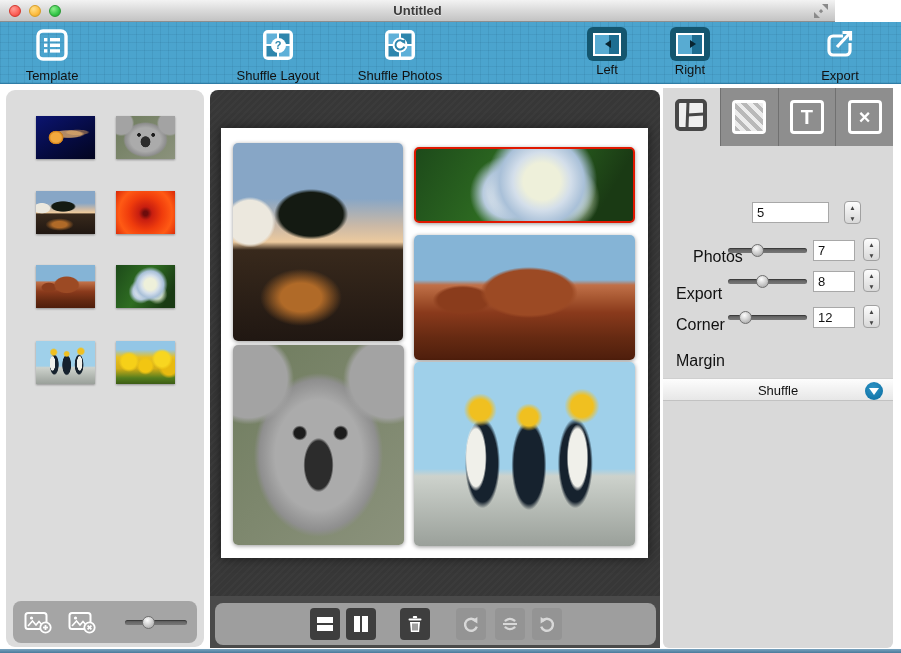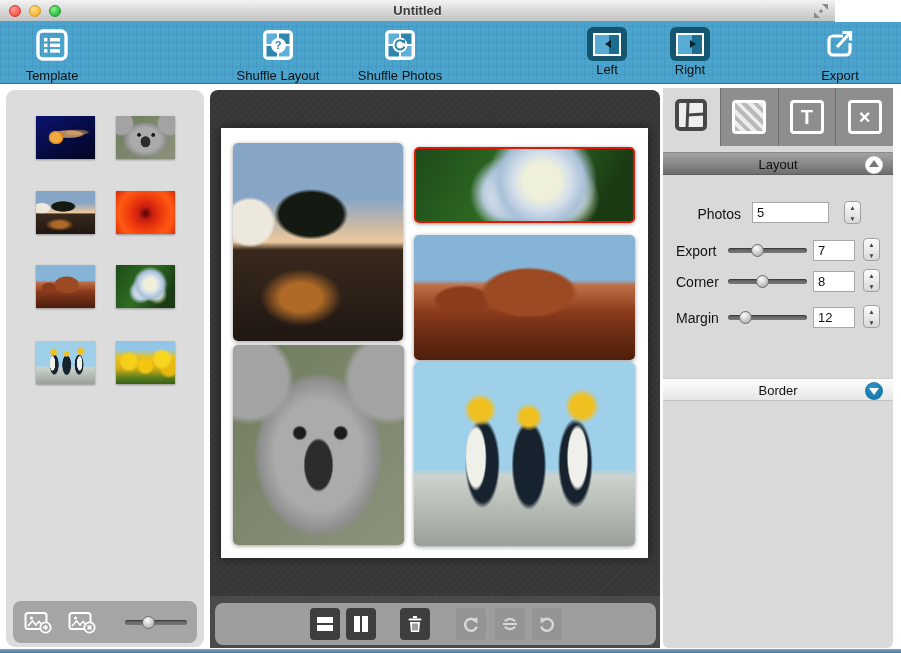--- a/index.html
+++ b/index.html
@@ -76,21 +76,21 @@
   .tab-stripes { background:repeating-linear-gradient(45deg,#b9b9b9 0 4px,#ececec 4px 8px); }
   .sec-header { position:absolute; left:0; width:230px; height:23px; text-align:center; font-size:13px; color:#111; line-height:23px; cursor:pointer; }
   .hdr-dark { background:linear-gradient(#a3a3a3,#6e6e6e); border-top:1px solid #8a8a8a; border-bottom:1px solid #5f5f5f; }
   .hdr-light { background:linear-gradient(#fdfdfd,#e7e7e7); border-top:1px solid #cfcfcf; border-bottom:1px solid #c2c2c2; }
   .disc { position:absolute; right:10px; top:2.5px; width:18px; height:18px; border-radius:50%; cursor:pointer; }
   .disc-white { background:#fff; box-shadow:inset 0 0 1px #888; }
   .disc-blue { background:radial-gradient(circle at 45% 35%, #2f94c6, #1478ab 70%); }
   .disc::after { content:""; position:absolute; left:50%; top:50%; width:0; height:0; }
   .disc-white::after { margin:-5px 0 0 -5px; border-left:5px solid transparent; border-right:5px solid transparent; border-bottom:7px solid #787878; }
   .disc-blue::after  { margin:-3px 0 0 -5px; border-left:5px solid transparent; border-right:5px solid transparent; border-top:7px solid #fff; }
-  .fld-label { position:absolute; font-size:14px; color:#111; }
+  .fld-label { position:absolute; font-size:16px; color:#111;margin-top:42px; }
   .fld-input { position:absolute; width:42px; height:21px; border:1px solid #a8a8a8; background:#fff; font-family:"Liberation Sans",sans-serif;
     font-size:13px; padding:0 4px; color:#111; }
   .stepper { position:absolute; width:17px; height:23px; background:linear-gradient(#fdfdfd,#d8d8d8); border:1px solid #a0a0a0; border-radius:4px; cursor:pointer; }
   .stepper span { display:block; height:11px; font-size:6.5px; color:#444; text-align:center; line-height:12px; }
   .ins-slider { position:absolute; width:79px; }
 
   
   .ph-jellyfish { background:
     radial-gradient(ellipse 16% 20% at 34% 50%, #f2a93e 0 55%, #c97a18 75%, transparent 82%),
     radial-gradient(ellipse 40% 14% at 55% 42%, rgba(235,180,110,.75) 0 55%, transparent 70%),
@@ -354,24 +354,20 @@
         <span class="tab-sq tab-stripes"></span>
       </div>
       <div class="tab">
         <span class="tab-sq">T</span>
       </div>
       <div class="tab">
         <span class="tab-sq">×</span>
       </div>
     </div>
 
-    <div class="sec-header hdr-dark" style="top:64px">
-      <span>Layout</span>
-      <span class="disc disc-white"></span>
-    </div>
 
     <span class="fld-label" style="left:30px; top:118px; width:48px; text-align:right">Photos</span>
     <input class="fld-input" style="left: 89px; top: 114px; width: 77px;" value="5">
     <span class="stepper" style="left:181px; top:113px">
         <span>▲</span>
         <span>▼</span>
       </span>
 
     <span class="fld-label" style="left:13px; top:155px">Export</span>
     <span class="slider ins-slider" style="left:65px; top:160px">
@@ -397,19 +393,19 @@
     <span class="slider ins-slider" style="left:65px; top:227px">
         <span class="knob" style="left:21%"></span>
       </span>
     <input class="fld-input" style="left: 150px; top: 219px;" value="12">
     <span class="stepper" style="left:200px; top:217px">
         <span>▲</span>
         <span>▼</span>
       </span>
 
     <div class="sec-header hdr-light" style="top:290px">
-      <span>Border</span>
+      <span>Shuffle</span>
       <span class="disc disc-blue"></span>
     </div>
   </div>
 </div>
 
 <div class="bottom-edge"></div>
 
 </body></html>

